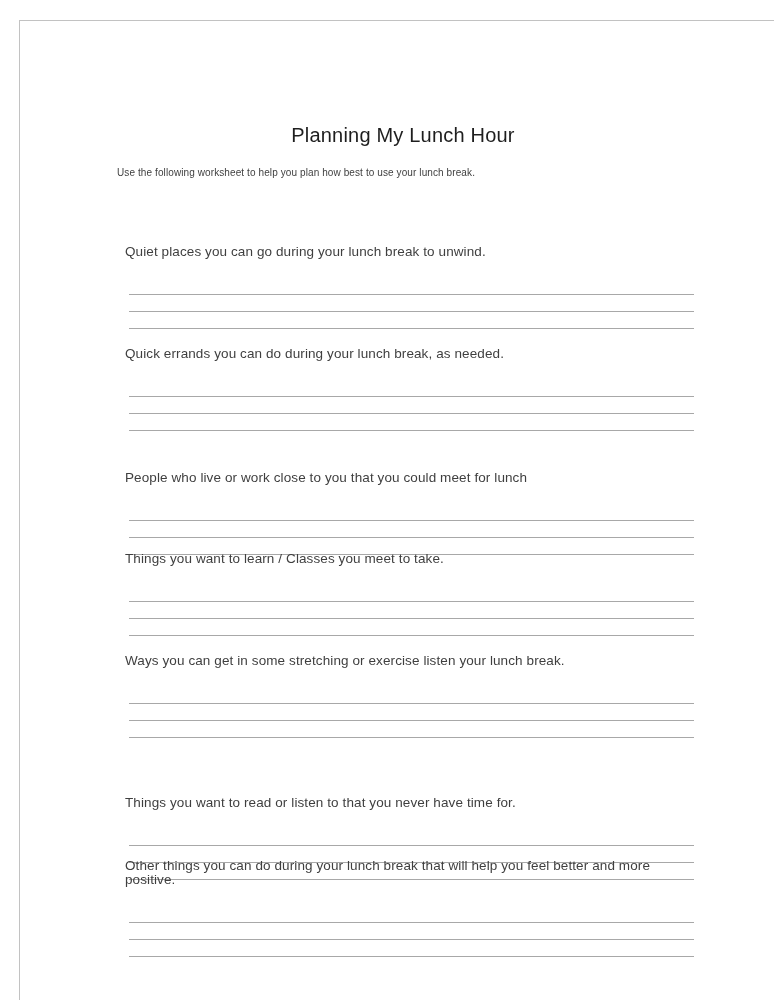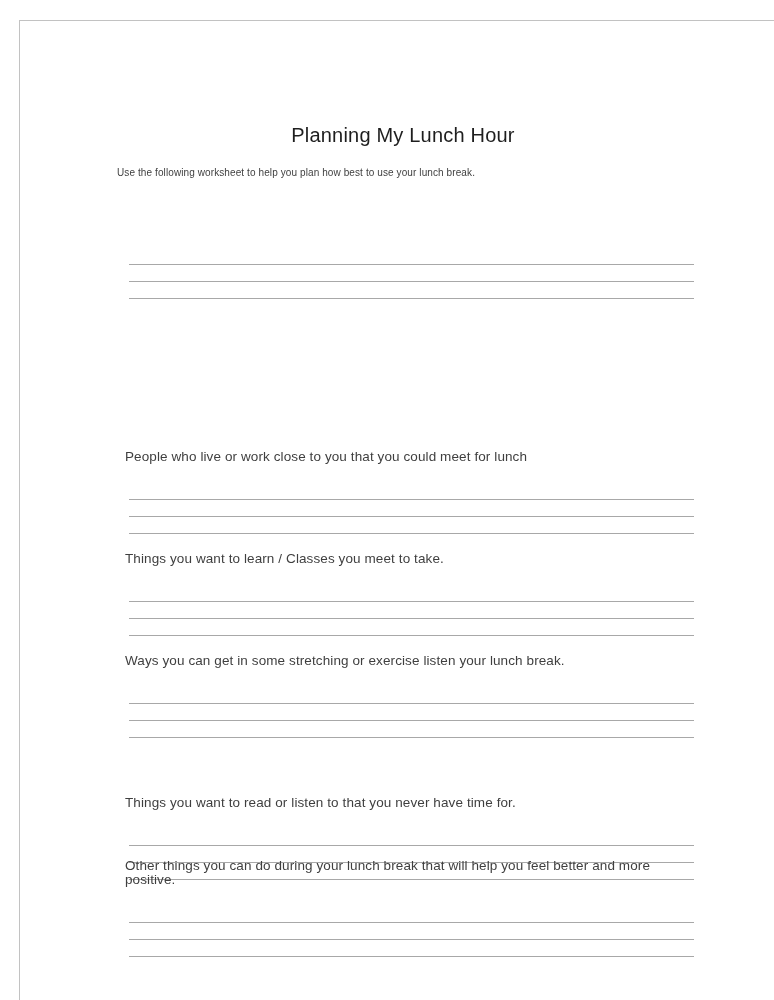--- a/index.html
+++ b/index.html
@@ -74,27 +74,36 @@
 </head>
 <body>
 
 <div class="viewport">
   <div class="edge-strip"></div>
   <div class="page">
     <h1 class="doc-title">Planning My Lunch Hour</h1>
     <p class="doc-intro">Use the following worksheet to help you plan how best to use your lunch break.</p>
 
   <div class="section" style="top: 208px;">
+    <p class="section-prompt">Quiet places you can go during your lunch break to unwind.</p>
     <div class="answer-lines">
           <div class="blank-line"></div>
           <div class="blank-line"></div>
           <div class="blank-line"></div>
         </div>
   </div>
-      <div class="section" style="top: 413px;">
+      <div class="section" style="top: 310px;">
+    <p class="section-prompt">Quick errands you can do during your lunch break, as needed.</p>
+    <div class="answer-lines">
+          <div class="blank-line"></div>
+          <div class="blank-line"></div>
+          <div class="blank-line"></div>
+        </div>
+  </div>
+      <div class="section" style="top: 434px;">
     <p class="section-prompt">People who live or work close to you that you could meet for lunch</p>
     <div class="answer-lines">
           <div class="blank-line"></div>
           <div class="blank-line"></div>
           <div class="blank-line"></div>
         </div>
   </div>
       <div class="section" style="top: 515px;">
     <p class="section-prompt">Things you want to learn / Classes you meet to take.</p>
     <div class="answer-lines">

